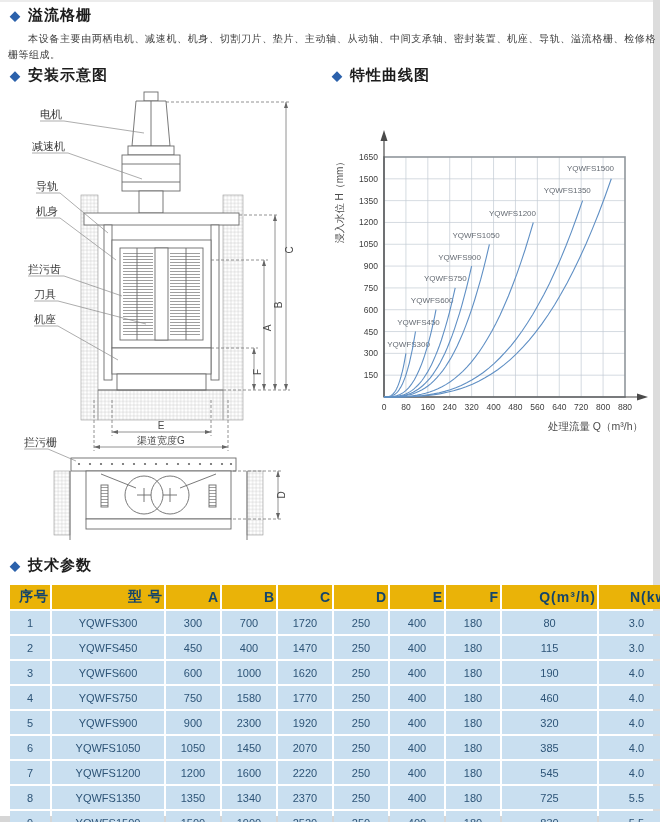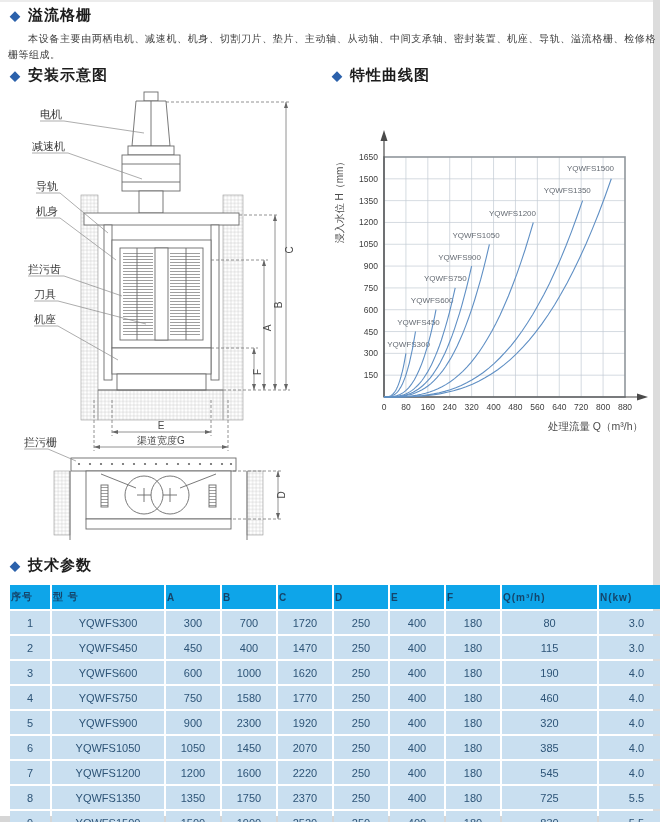--- a/index.html
+++ b/index.html
@@ -10,22 +10,22 @@
   }
   .sec-head{position:absolute;display:flex;align-items:center;gap:7px;
     font-size:15px;font-weight:bold;color:#1c1c1c;letter-spacing:1px;}
   .diamond{color:#2b61ab;font-size:13px;line-height:1;}
   .para{position:absolute;left:8px;top:31px;width:648px;font-size:10px;line-height:1.55;
     color:#3c3c3c;text-indent:2em;text-align:justify;letter-spacing:0.5px;}
   #diagram-svg{position:absolute;left:6px;top:90px;}
   #chart-svg{position:absolute;left:330px;top:100px;}
   table.specs{position:absolute;left:8px;top:583px;width:646px;
     border-collapse:separate;border-spacing:2px;font-size:11px;table-layout:fixed;}
-  table.specs th{background:#0ea5e9;color:#14456b;font-weight:bold;height:22px;
-    text-align:left;font-size:10px;letter-spacing:1px;}
+  table.specs th{background:#eab308;color:#14456b;font-weight:bold;height:22px;
+    text-align:right;font-size:14px;letter-spacing:1px;}
   table.specs td{background:#c9dff0;color:#2d5477;text-align:center;height:21px;}
   .dlabel{font-size:11px;fill:#3a3a3a;}
   .dimletter{font-size:10px;fill:#4a4a4a;}
   .thin{stroke:#6a6a6a;stroke-width:0.9;fill:none;}
   .leader{stroke:#8a8a8a;stroke-width:0.7;fill:none;}
   .dimline{stroke:#777;stroke-width:0.8;fill:none;}
 </style>
 </head>
 <body>
 
@@ -384,21 +384,21 @@
           <td>250</td>
           <td>400</td>
           <td>180</td>
           <td>545</td>
           <td>4.0</td>
         </tr>
         <tr>
           <td>8</td>
           <td>YQWFS1350</td>
           <td>1350</td>
-          <td>1750</td>
+          <td>1340</td>
           <td>2370</td>
           <td>250</td>
           <td>400</td>
           <td>180</td>
           <td>725</td>
           <td>5.5</td>
         </tr>
         <tr>
           <td>9</td>
           <td>YQWFS1500</td>

